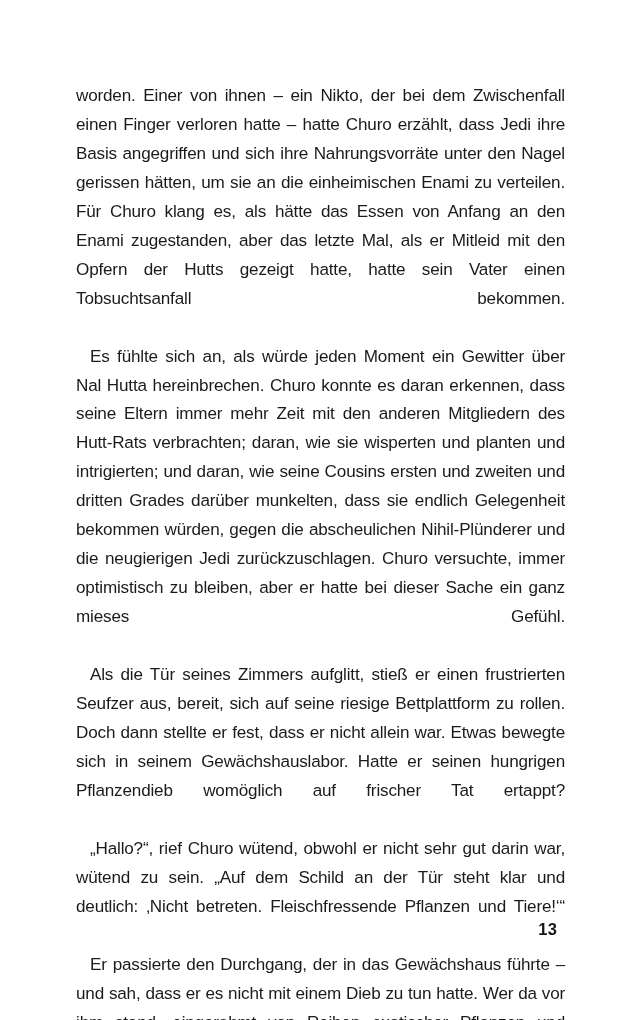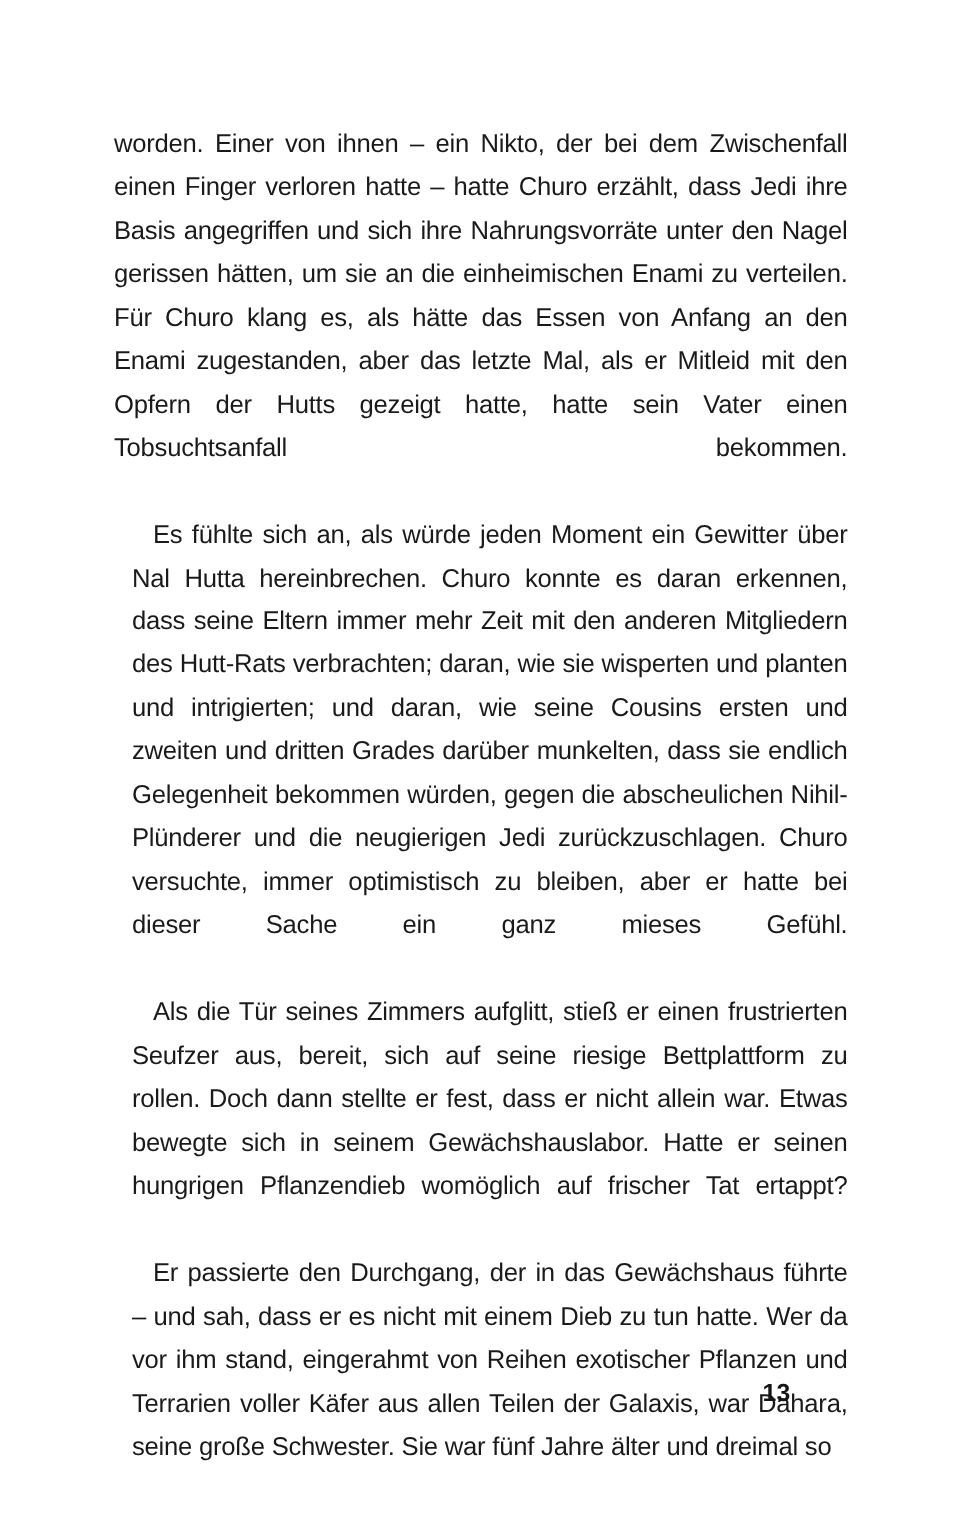--- a/index.html
+++ b/index.html
@@ -39,54 +39,54 @@
     text-align: justify;
     text-justify: inter-word;
     letter-spacing: -0.01em;
     word-spacing: 0.005em;
     hyphens: manual;
     -webkit-hyphens: manual;
   }
 
   .para + .para {
     text-indent: 14px;
-    margin-left: 12px;
   }
 
   
   .para::after {
     content: "";
     display: inline-block;
     width: 100%;
   }
 
   .para.no-stretch::after {
     content: none;
   }
 
   .page-number {
     position: absolute;
-    left: 62px;
+    left: 92px;
     top: 918px;
     width: 465px;
     text-align: right;
     font-size: 16.5px;
     font-weight: bold;
     line-height: 22px;
     color: #151515;
     letter-spacing: 0.01em;
   }
 </style>
 </head>
 <body>
 
 <div class="page">
 
   <div class="text-block">
     <p class="para">worden. Einer von ihnen – ein Nikto, der bei dem Zwischenfall einen Finger verloren hatte – hatte Churo erzählt, dass Jedi ihre Basis angegriffen und sich ihre Nahrungsvorräte unter den Nagel gerissen hätten, um sie an die einheimischen Enami zu verteilen. Für Churo klang es, als hätte das Essen von Anfang an den Enami zugestanden, aber das letzte Mal, als er Mitleid mit den Opfern der Hutts gezeigt hatte, hatte sein Vater einen Tobsuchtsanfall bekommen.</p>
     <p class="para">Es fühlte sich an, als würde jeden Moment ein Gewitter über Nal Hutta hereinbrechen. Churo konnte es daran erkennen, dass seine Eltern immer mehr Zeit mit den anderen Mitgliedern des Hutt-Rats verbrachten; daran, wie sie wisperten und plan­ten und intrigierten; und daran, wie seine Cousins ersten und zweiten und dritten Grades darüber munkelten, dass sie end­lich Gelegenheit bekommen würden, gegen die abscheulichen Nihil-Plünderer und die neugierigen Jedi zurückzuschlagen. Churo versuchte, immer optimistisch zu bleiben, aber er hatte bei dieser Sache ein ganz mieses Gefühl.</p>
     <p class="para">Als die Tür seines Zimmers aufglitt, stieß er einen frustrier­ten Seufzer aus, bereit, sich auf seine riesige Bettplattform zu rollen. Doch dann stellte er fest, dass er nicht allein war. Etwas bewegte sich in seinem Gewächshauslabor. Hatte er seinen hungrigen Pflanzendieb womöglich auf frischer Tat ertappt?</p>
+    <p class="para">„Hallo?“, rief Churo wütend, obwohl er nicht sehr gut darin war, wütend zu sein. „Auf dem Schild an der Tür steht klar und deutlich: ‚Nicht betreten. Fleischfressende Pflanzen und Tiere!‘“</p>
     <p class="para no-stretch">Er passierte den Durchgang, der in das Gewächshaus führte – und sah, dass er es nicht mit einem Dieb zu tun hatte. Wer da vor ihm stand, eingerahmt von Reihen exotischer Pflanzen und Terrarien voller Käfer aus allen Teilen der Galaxis, war Dahara, seine große Schwester. Sie war fünf Jahre älter und dreimal so</p>
   </div>
 
   <div class="page-number">13</div>
 
 </div>
 
 </body></html>

